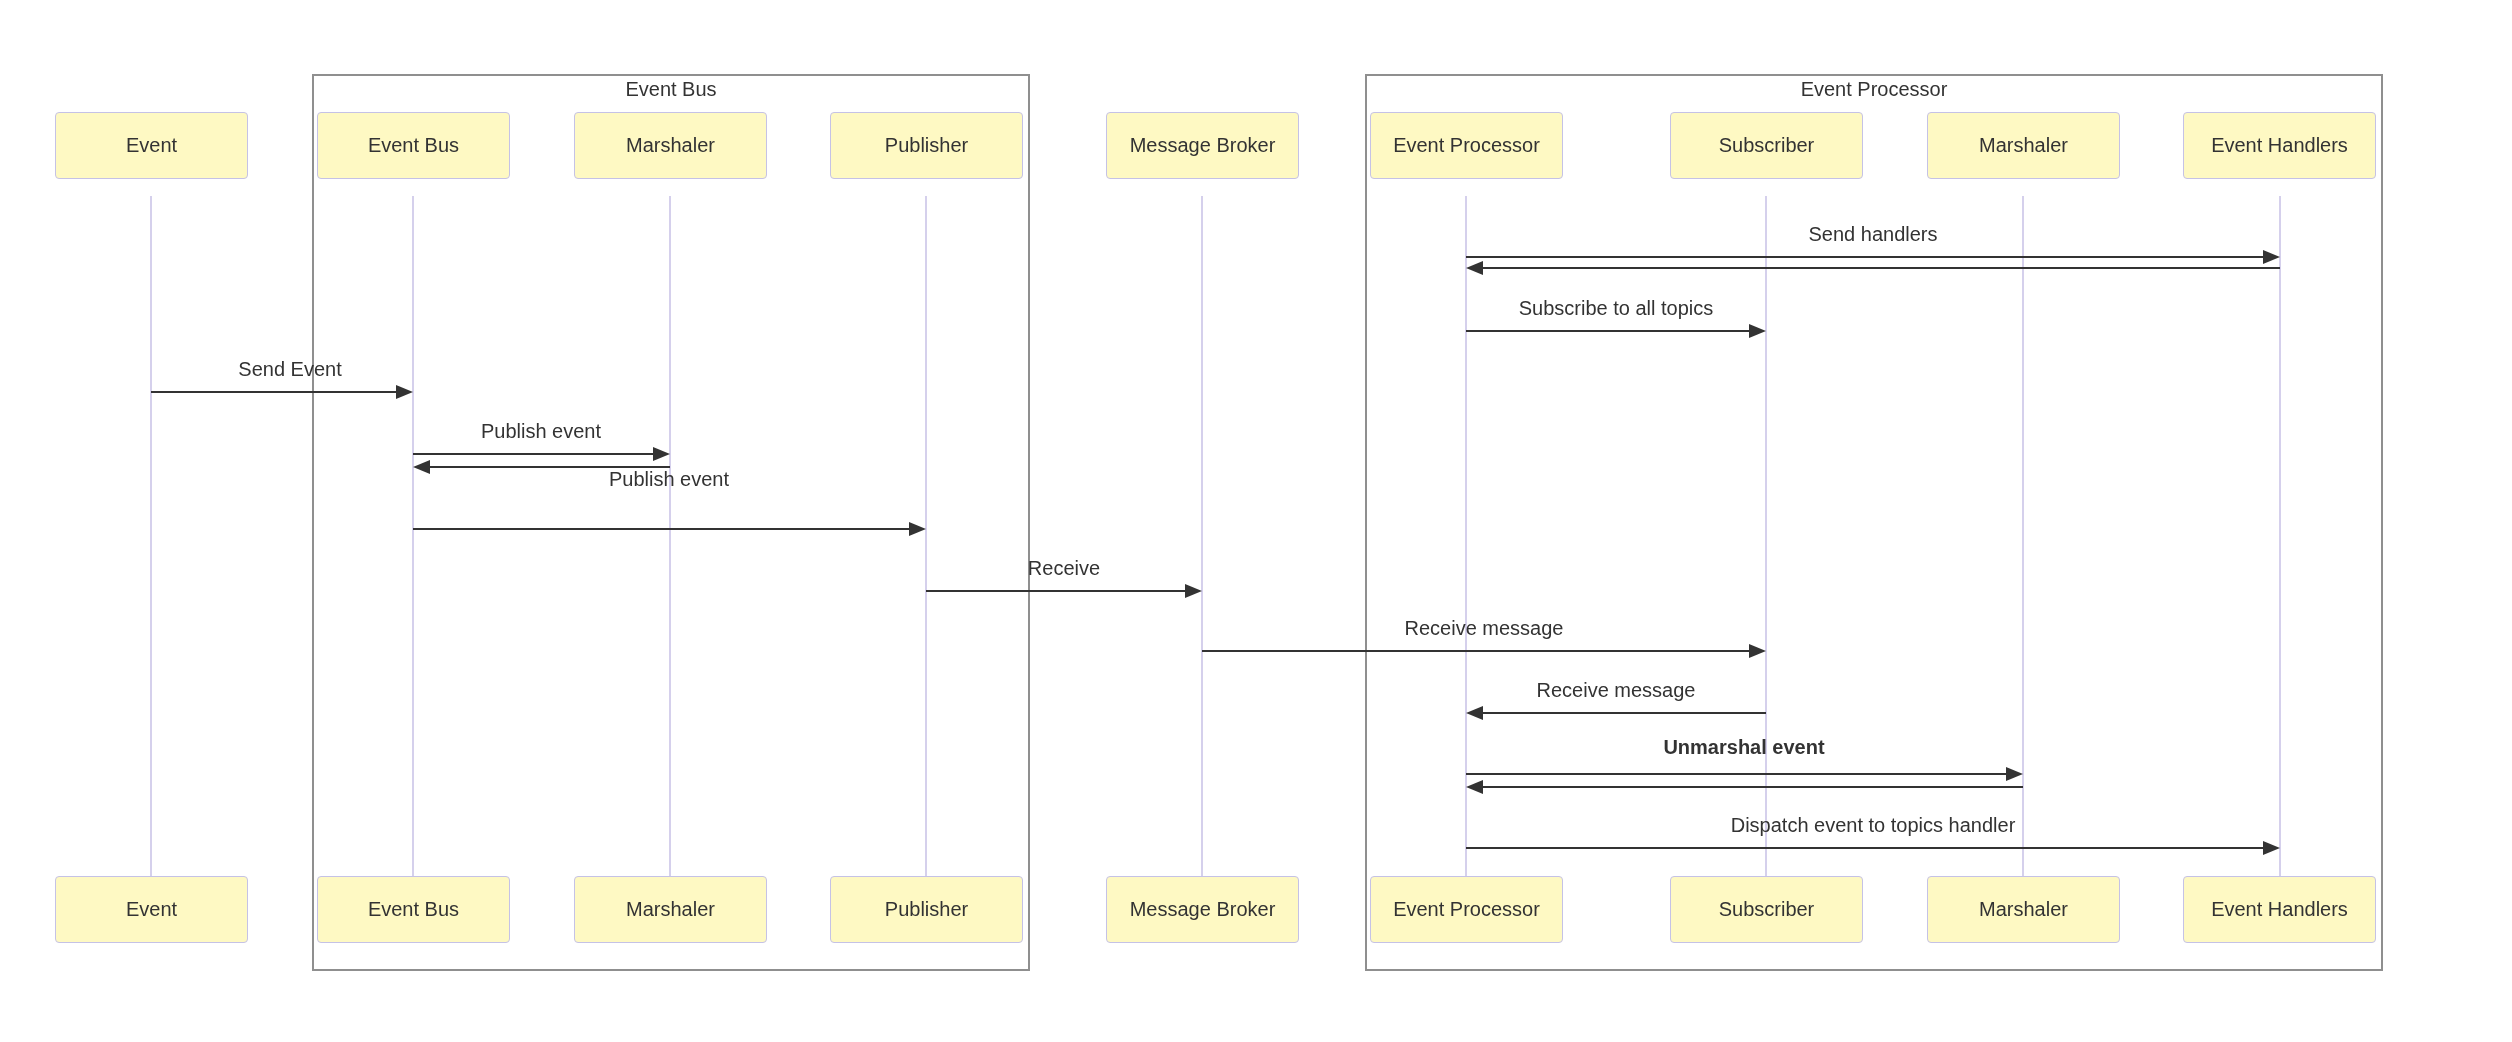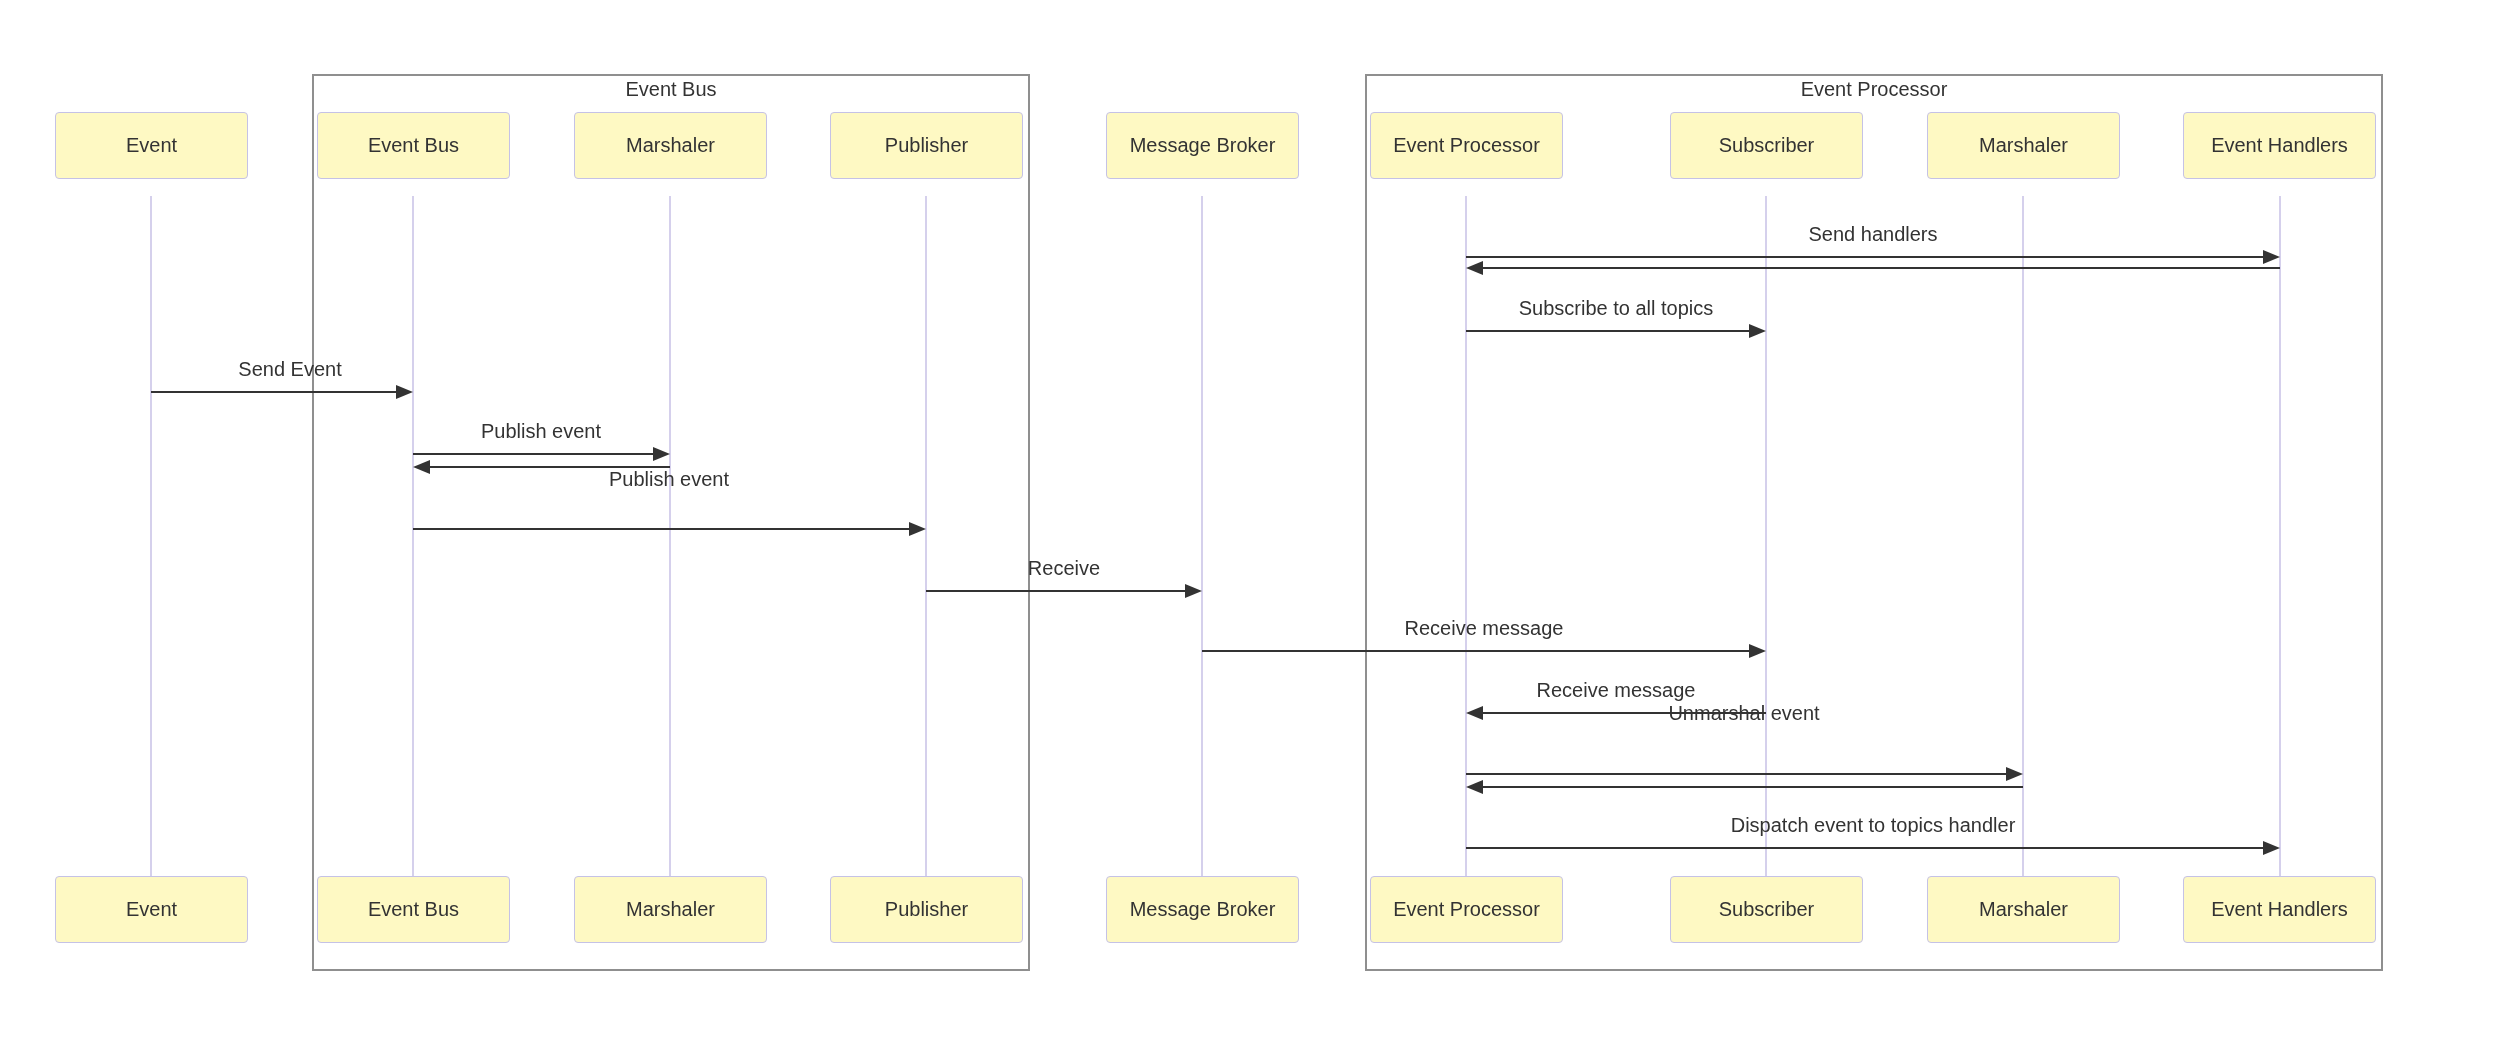--- a/index.html
+++ b/index.html
@@ -166,21 +166,21 @@
     <div class="head-right" style="left:1749px; top:644px;"></div>
   </div>
 
   <div>
     <div class="msg-label" style="left:1616px; top:677px;">Receive message</div>
     <div class="msg-line" style="left:1483px; top:712px; width:283px;"></div>
     <div class="head-left" style="left:1466px; top:706px;"></div>
   </div>
 
   <div>
-    <div class="msg-label" style="left:1744px; top:700px;">Unmarshal event</div>
+    <div class="msg-label" style="left:1744px; top:734px;font-weight:bold;">Unmarshal event</div>
     <div class="msg-line" style="left:1466px; top:773px; width:540px;"></div>
     <div class="head-right" style="left:2006px; top:767px;"></div>
     <div class="msg-line" style="left:1483px; top:786px; width:540px;"></div>
     <div class="head-left" style="left:1466px; top:780px;"></div>
   </div>
 
   <div>
     <div class="msg-label" style="left:1873px; top:812px;">Dispatch event to topics handler</div>
     <div class="msg-line" style="left:1466px; top:847px; width:797px;"></div>
     <div class="head-right" style="left:2263px; top:841px;"></div>

